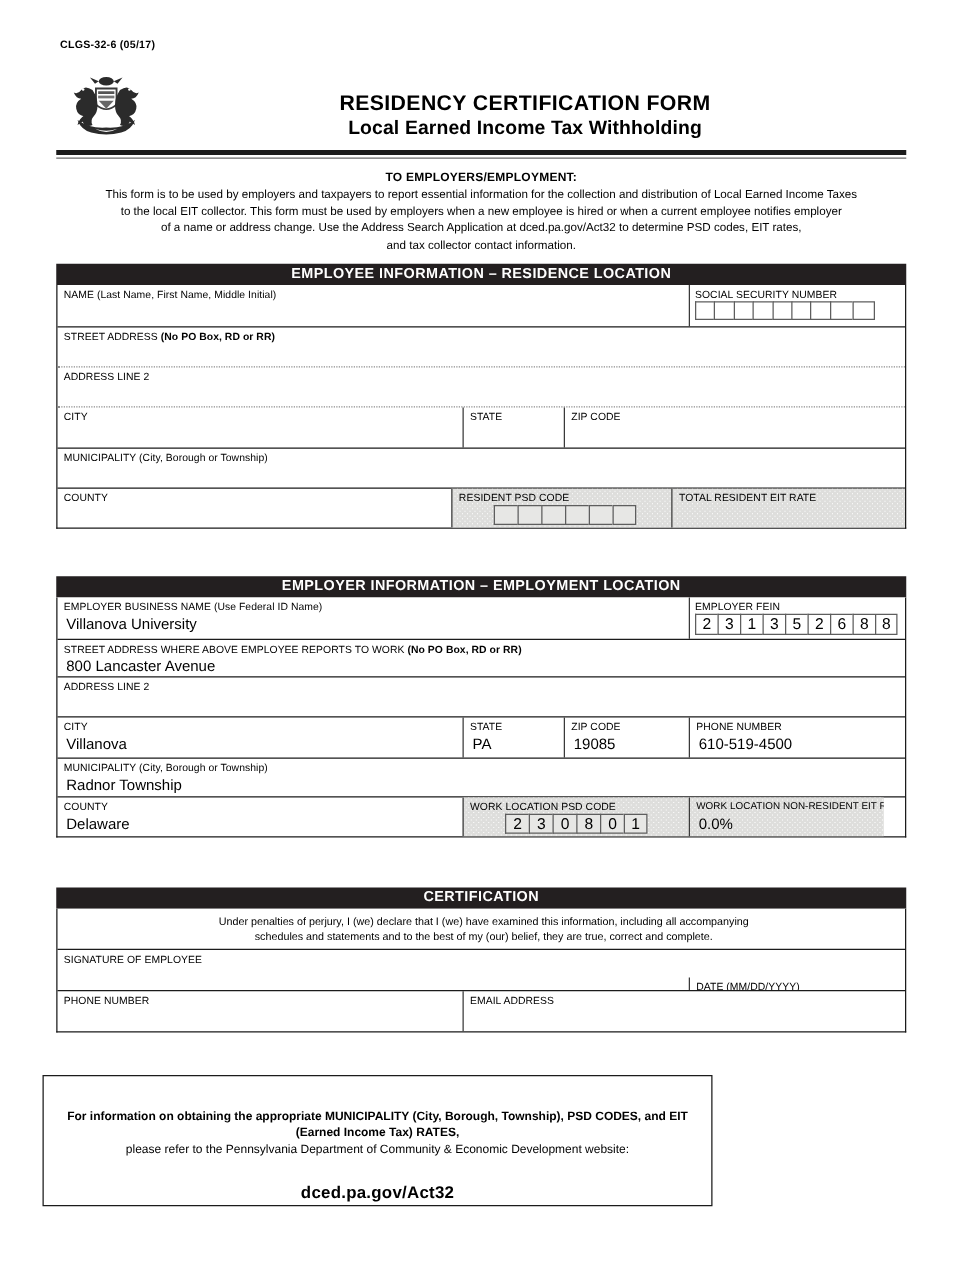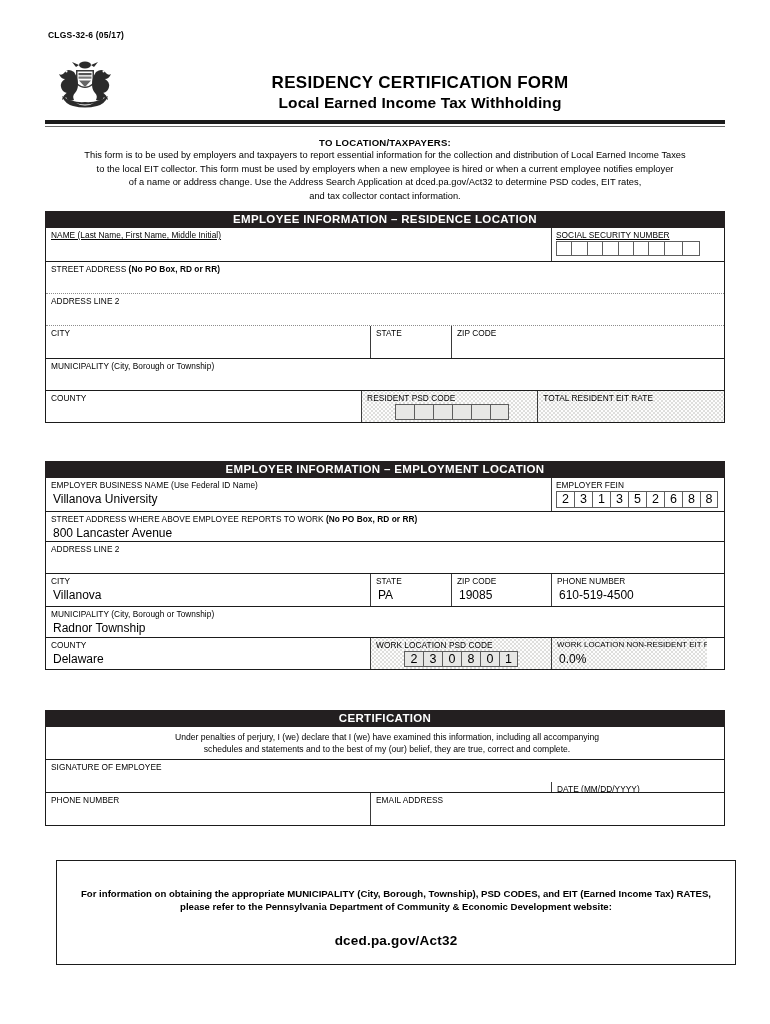--- a/index.html
+++ b/index.html
@@ -90,26 +90,26 @@
     background-color: #dededc;
     background-image:
       radial-gradient(#ffffff 0.7px, transparent 0.8px),
       radial-gradient(#ffffff 0.7px, transparent 0.8px);
     background-size: 4px 4px, 4px 4px;
     background-position: 0 0, 2px 2px;
   }
 
   
   .note {
-    position: absolute; left: 56px; top: 860px; width: 680px; height: 105px;
+    position: absolute; left: 34px; top: 860px; width: 536px; height: 105px;
     border: 1.6px solid #1b1b1b;
     text-align: center;
   }
   .note .l1 { font-size: 9.6px; font-weight: bold; line-height: 13px; }
-  .note .l2 { font-size: 9.6px; font-weight: bold; line-height: 13px; }
+  .note .l2 { font-size: 9.6px; font-weight: normal; line-height: 13px; }
   .note .url { font-size: 13.5px; font-weight: bold; letter-spacing: .2px; }
 
   .cert-text { font-size: 8.6px; line-height: 11.5px; text-align: center; }
 </style>
 </head>
 <body>
 
 <div class="page">
 
   <div class="formcode">CLGS-32-6 (05/17)</div>
@@ -147,32 +147,32 @@
 
   <div class="titleblock">
     <div class="title1">RESIDENCY CERTIFICATION FORM</div>
     <div class="title2">Local Earned Income Tax Withholding</div>
   </div>
 
   <div class="rule-thick"></div>
   <div class="rule-thin"></div>
 
   <div class="instr">
-    <div class="lead">TO LOCATION/TAXPAYERS:</div>
+    <div class="lead">TO EMPLOYERS/EMPLOYMENT:</div>
     <div>This form is to be used by employers and taxpayers to report essential information for the collection and distribution of Local Earned Income Taxes</div>
     <div>to the local EIT collector. This form must be used by employers when a new employee is hired or when a current employee notifies employer</div>
     <div>of a name or address change. Use the Address Search Application at dced.pa.gov/Act32 to determine PSD codes, EIT rates,</div>
     <div>and tax collector contact information.</div>
   </div>
 
   <div class="block" style="left:45px; top:211px; width:680px;">
     <div class="bar">EMPLOYEE INFORMATION – RESIDENCE LOCATION</div>
     <div class="tbl">
 
-      <div class="row" style="height:33px;text-decoration:underline;">
+      <div class="row" style="height:33px;">
         <div class="cell" style="width:505px;">
           <div class="lbl">NAME (Last Name, First Name, Middle Initial)</div>
           <div class="val"></div>
         </div>
         <div class="cell" style="width:149px; padding:2px 0 0 4px;">
           <div class="lbl">SOCIAL SECURITY NUMBER</div>
           <div class="digits" style="margin-top:1px;">
             <div class="dbox" style="width:17px;height:15px;"></div>
             <div class="dbox" style="width:17px;height:15px;"></div>
             <div class="dbox" style="width:17px;height:15px;"></div>

